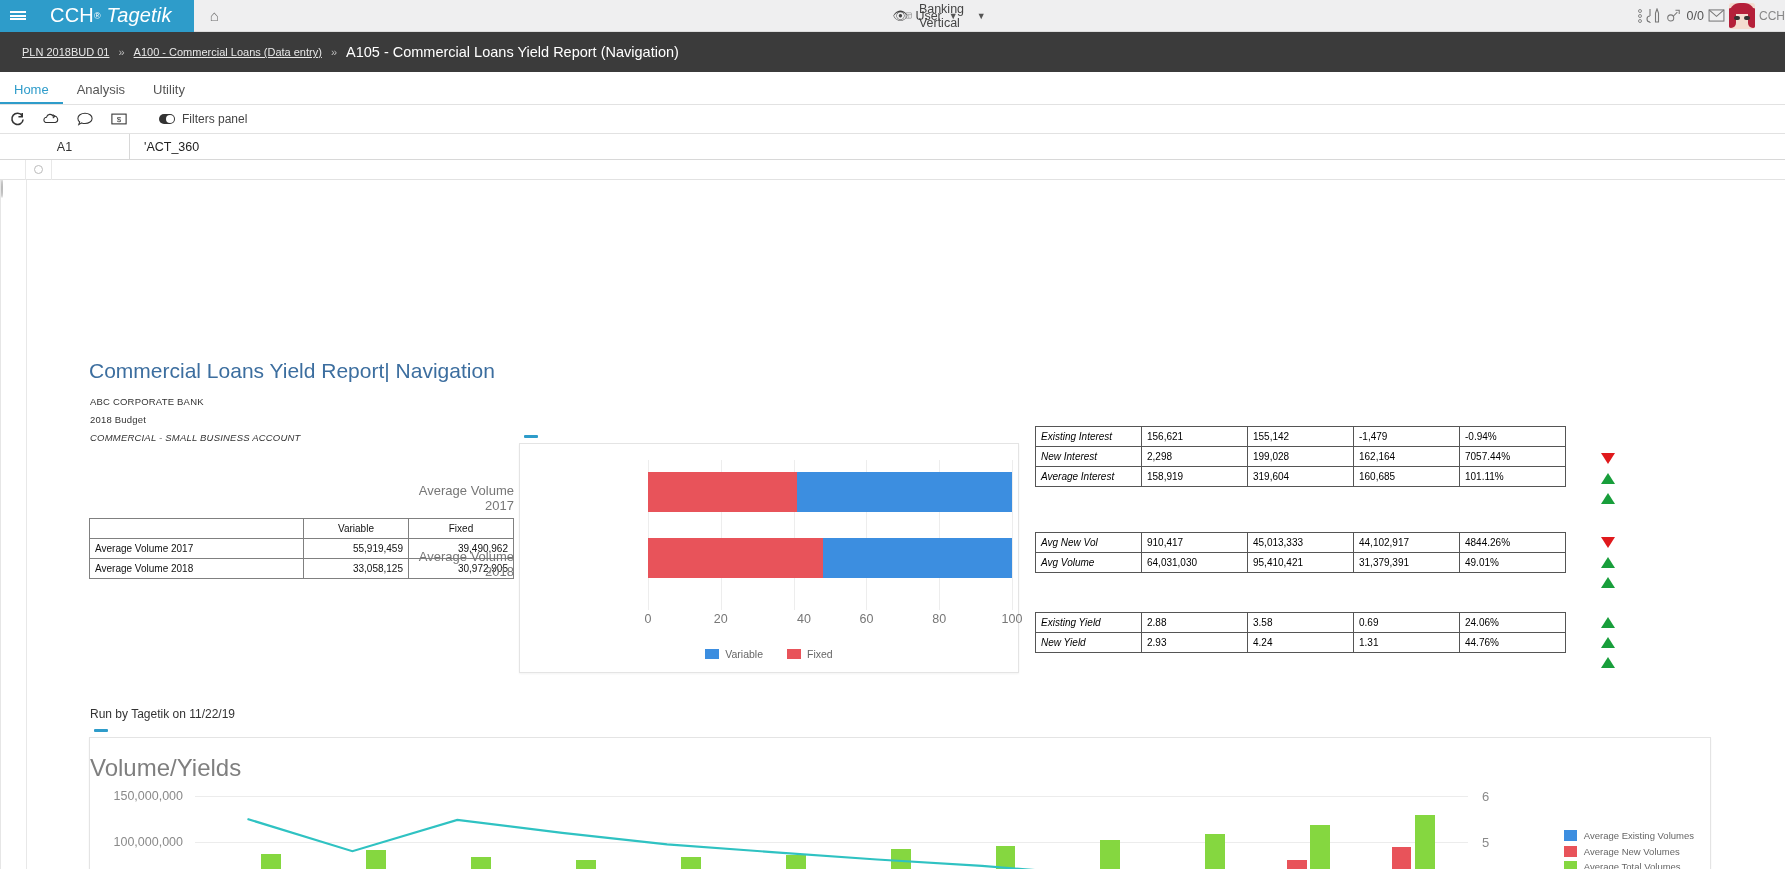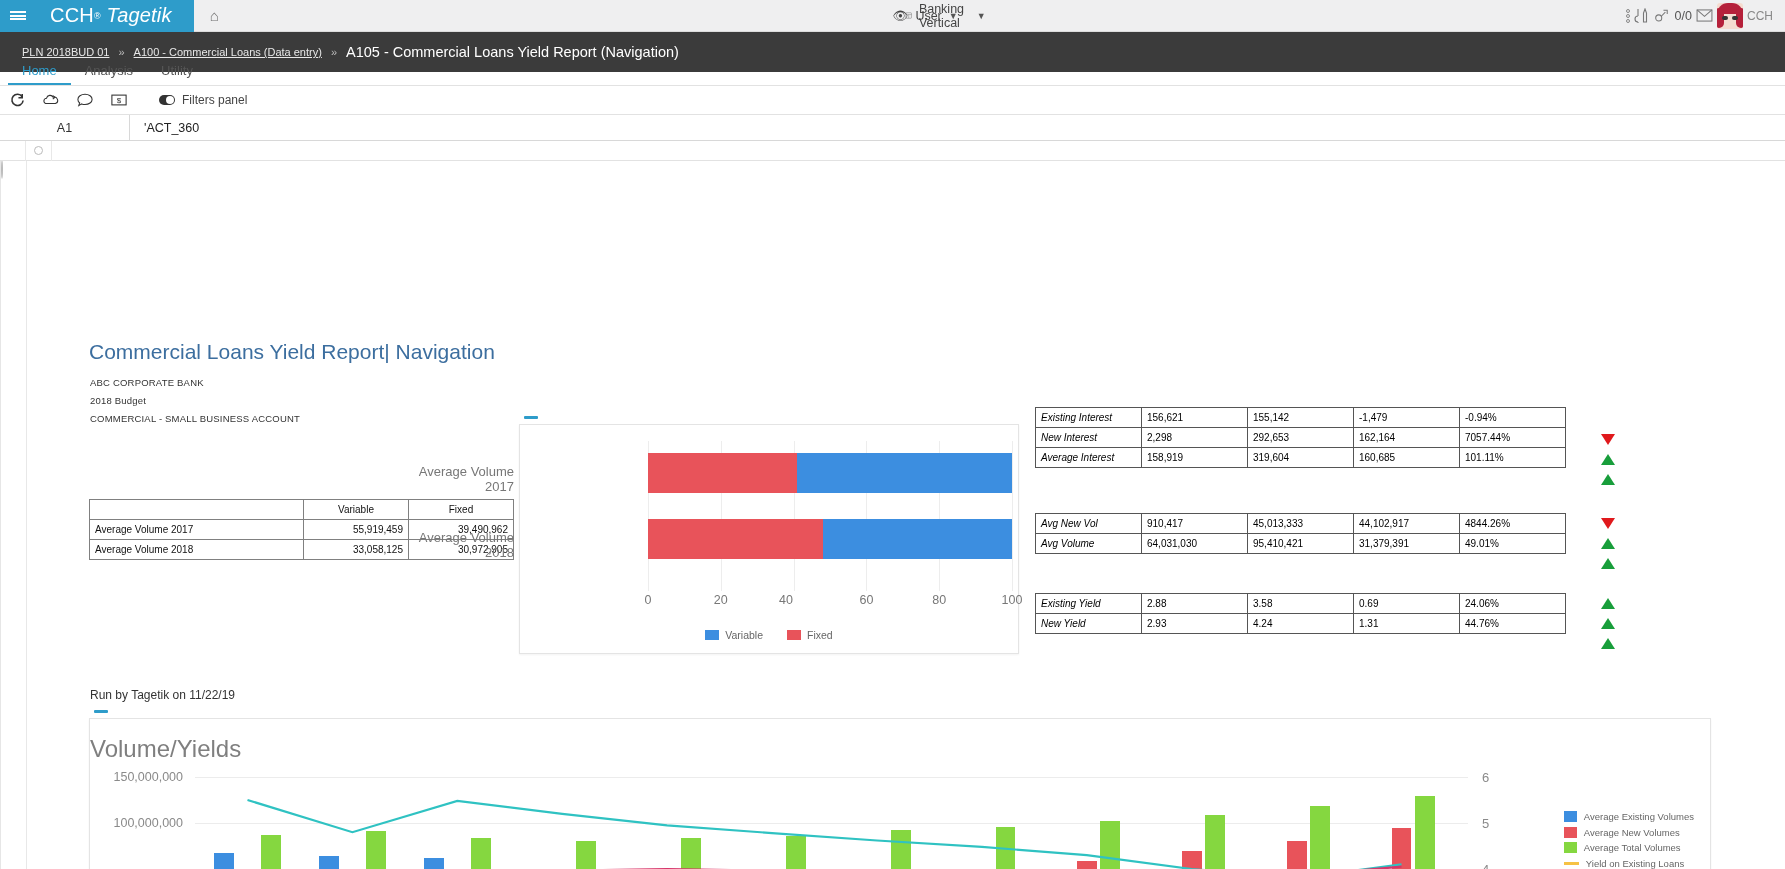--- a/index.html
+++ b/index.html
@@ -15,21 +15,21 @@
   .brand { height:32px; background:#2e9cca; color:#fff; display:flex; align-items:center;
            padding:0 22px 0 14px; font-size:20px; letter-spacing:.2px; }
   .brand i { font-style:italic; }
   .brand sup { font-size:9px; vertical-align:super; }
   .home-ico { margin-left:16px; color:#6f6f6f; font-size:15px; cursor:pointer; }
   .appbar-center { position:absolute; left:50%; transform:translateX(-50%);
                    display:flex; align-items:center; gap:9px; font-size:12.5px; color:#444; }
   .appbar-center .grp { display:flex; align-items:center; gap:7px; cursor:pointer; }
   .caret { font-size:9px; color:#555; }
   .appbar-right { margin-left:auto; display:flex; align-items:center; gap:4px;
-                  padding-right:12px; font-size:12.5px; color:#555; }
+                  padding-right:0px; font-size:12.5px; color:#555; }
   .appbar-right .ic { cursor:pointer; display:flex; align-items:center; }
   .avatar { width:26px; height:26px; border-radius:3px; overflow:hidden;
             background:#f4dcd0; position:relative; cursor:pointer; }
   .avatar .hair { position:absolute; left:0; top:0; width:26px; height:11px;
                   background:#b5203a; border-radius:13px 13px 0 0; }
   .avatar .hair2 { position:absolute; left:-3px; top:5px; width:10px; height:20px;
                    background:#b5203a; border-radius:6px; }
   .avatar .hair3 { position:absolute; right:-3px; top:5px; width:10px; height:20px;
                    background:#b5203a; border-radius:6px; }
   .avatar .eyes { position:absolute; left:5px; top:13px; width:16px; height:4px; }
@@ -39,22 +39,22 @@
   .cch-text { color:#888; font-size:12px; }
 
   
   .crumbbar { height:40px; background:#3b3b3b; display:flex; align-items:center;
               padding-left:22px; color:#fff; font-size:12px; gap:9px; }
   .crumbbar a { color:#e8e8e8; text-decoration:underline; font-size:11px; cursor:pointer; }
   .crumbbar .sep { color:#bdbdbd; font-size:11px; }
   .crumbbar .cur { font-size:14.5px; color:#fff; }
 
   
-  .tabbar { height:14px; background:#fff; display:flex; align-items:flex-end;
-            border-bottom:1px solid #e2e2e2; padding-left:8px; }
+  .tabbar { height:33px; background:#fff; display:flex; align-items:flex-end;
+            border-bottom:1px solid #e2e2e2; }
   .tab { padding:4px 14px 5px; font-size:13px; color:#555; cursor:pointer;
          border-bottom:2px solid transparent; }
   .tab.active { color:#2e9cca; border-bottom-color:#2e9cca; }
 
   
   .ribbon { height:29px; background:#fff; display:flex; align-items:center;
             gap:18px; padding-left:10px; border-bottom:1px solid #e2e2e2;
             font-size:12px; color:#444; }
   .ribbon .ic { cursor:pointer; color:#333; display:flex; align-items:center; }
   .filters { display:flex; align-items:center; gap:7px; cursor:pointer; margin-left:14px; }
@@ -279,21 +279,21 @@
 </div>
 
 <div class="canvas">
   <div class="gutter">
     <span class="dot"></span>
   </div>
 
   <div class="report-title" style="top:179px;">Commercial Loans Yield Report| Navigation</div>
   <div class="meta" style="top:216px;">ABC CORPORATE BANK</div>
   <div class="meta" style="top:234px;">2018 Budget</div>
-  <div class="meta" style="top:252px;">COMMERCIAL - SMALL BUSINESS ACCOUNT</div>
+  <div class="meta" style="top:252px;font-style:italic;">COMMERCIAL - SMALL BUSINESS ACCOUNT</div>
 
   <table class="xl lefttab" style="top:338px;">
     <tbody>
         <tr>
       <th></th>
       <th>Variable</th>
       <th>Fixed</th>
     </tr>
     <tr>
       <td>Average Volume 2017</td>
@@ -322,21 +322,21 @@
           <div class="bar-seg" style="left: 149.24px; width: 214.76px; background: rgb(60, 142, 224);"></div>
         </div>
         <div class="bar-row" style="top: 78px;">
           <div class="bar-seg" style="left: 0px; width: 174.72px; background: rgb(232, 83, 90);"></div>
           <div class="bar-seg" style="left: 174.72px; width: 189.28px; background: rgb(60, 142, 224);"></div>
         </div>
       </div>
     <div class="bar-ticks" id="barticks">
         <span style="left: 0px;">0</span>
         <span style="left: 72.8px;">20</span>
-        <span style="left: 138px;">40</span>
+        <span style="left: 156px;">40</span>
         <span style="left: 218.4px;">60</span>
         <span style="left: 291.2px;">80</span>
         <span style="left: 364px;">100</span>
       </div>
     <div class="bar-legend" id="barlegend">
         <div><i style="background:#3c8ee0"></i>Variable</div>
         <div><i style="background:#e8535a"></i>Fixed</div>
       </div>
   <div class="bar-label" style="top: 39px; left: -128px;">Average Volume 2017</div>
       <div class="bar-label" style="top: 105px; left: -128px;">Average Volume 2018</div>
@@ -348,21 +348,21 @@
       <tr>
         <td>Existing Interest</td>
         <td>156,621</td>
         <td>155,142</td>
         <td>-1,479</td>
         <td>-0.94%</td>
       </tr>
       <tr>
         <td>New Interest</td>
         <td>2,298</td>
-        <td>292,653</td>
+        <td>199,028</td>
         <td>162,164</td>
         <td>7057.44%</td>
       </tr>
       <tr>
         <td>Average Interest</td>
         <td>158,919</td>
         <td>319,604</td>
         <td>160,685</td>
         <td>101.11%</td>
       </tr>

